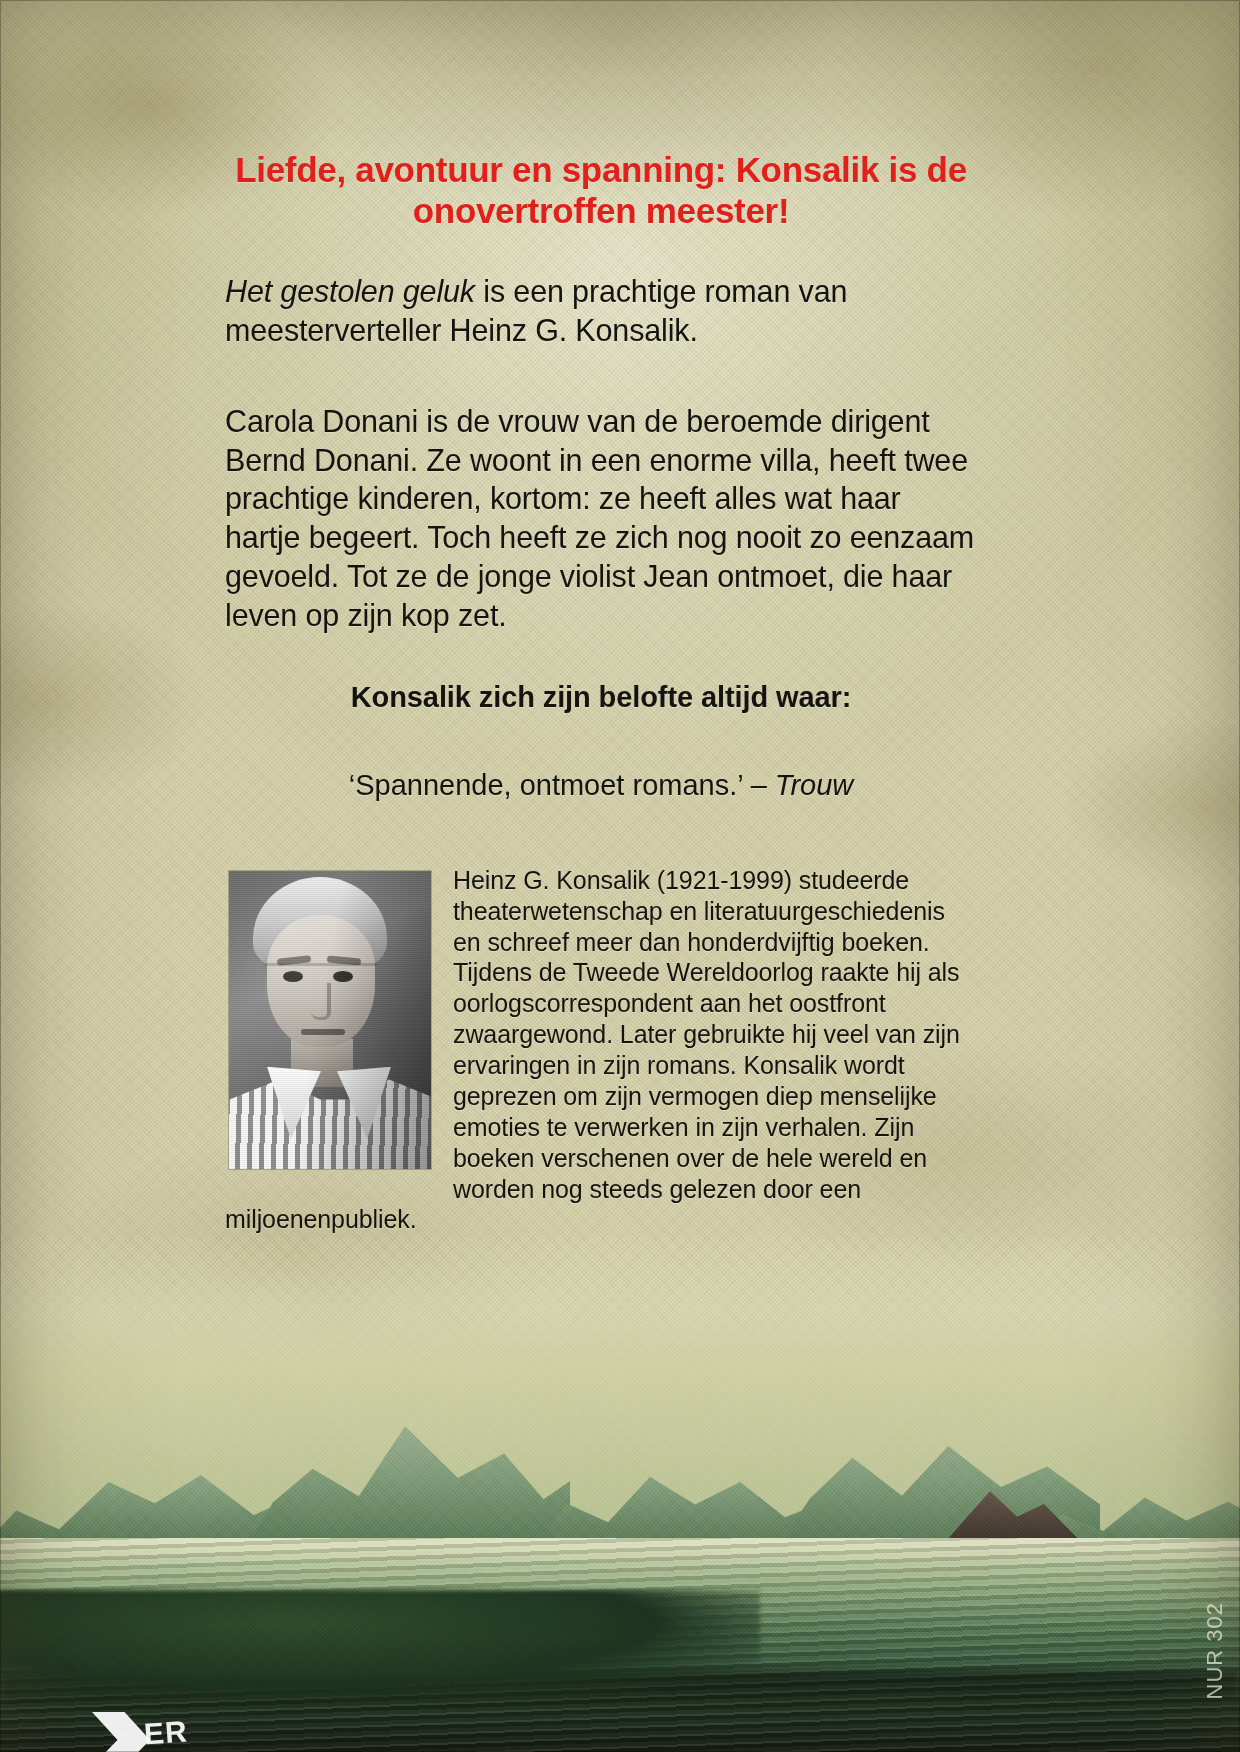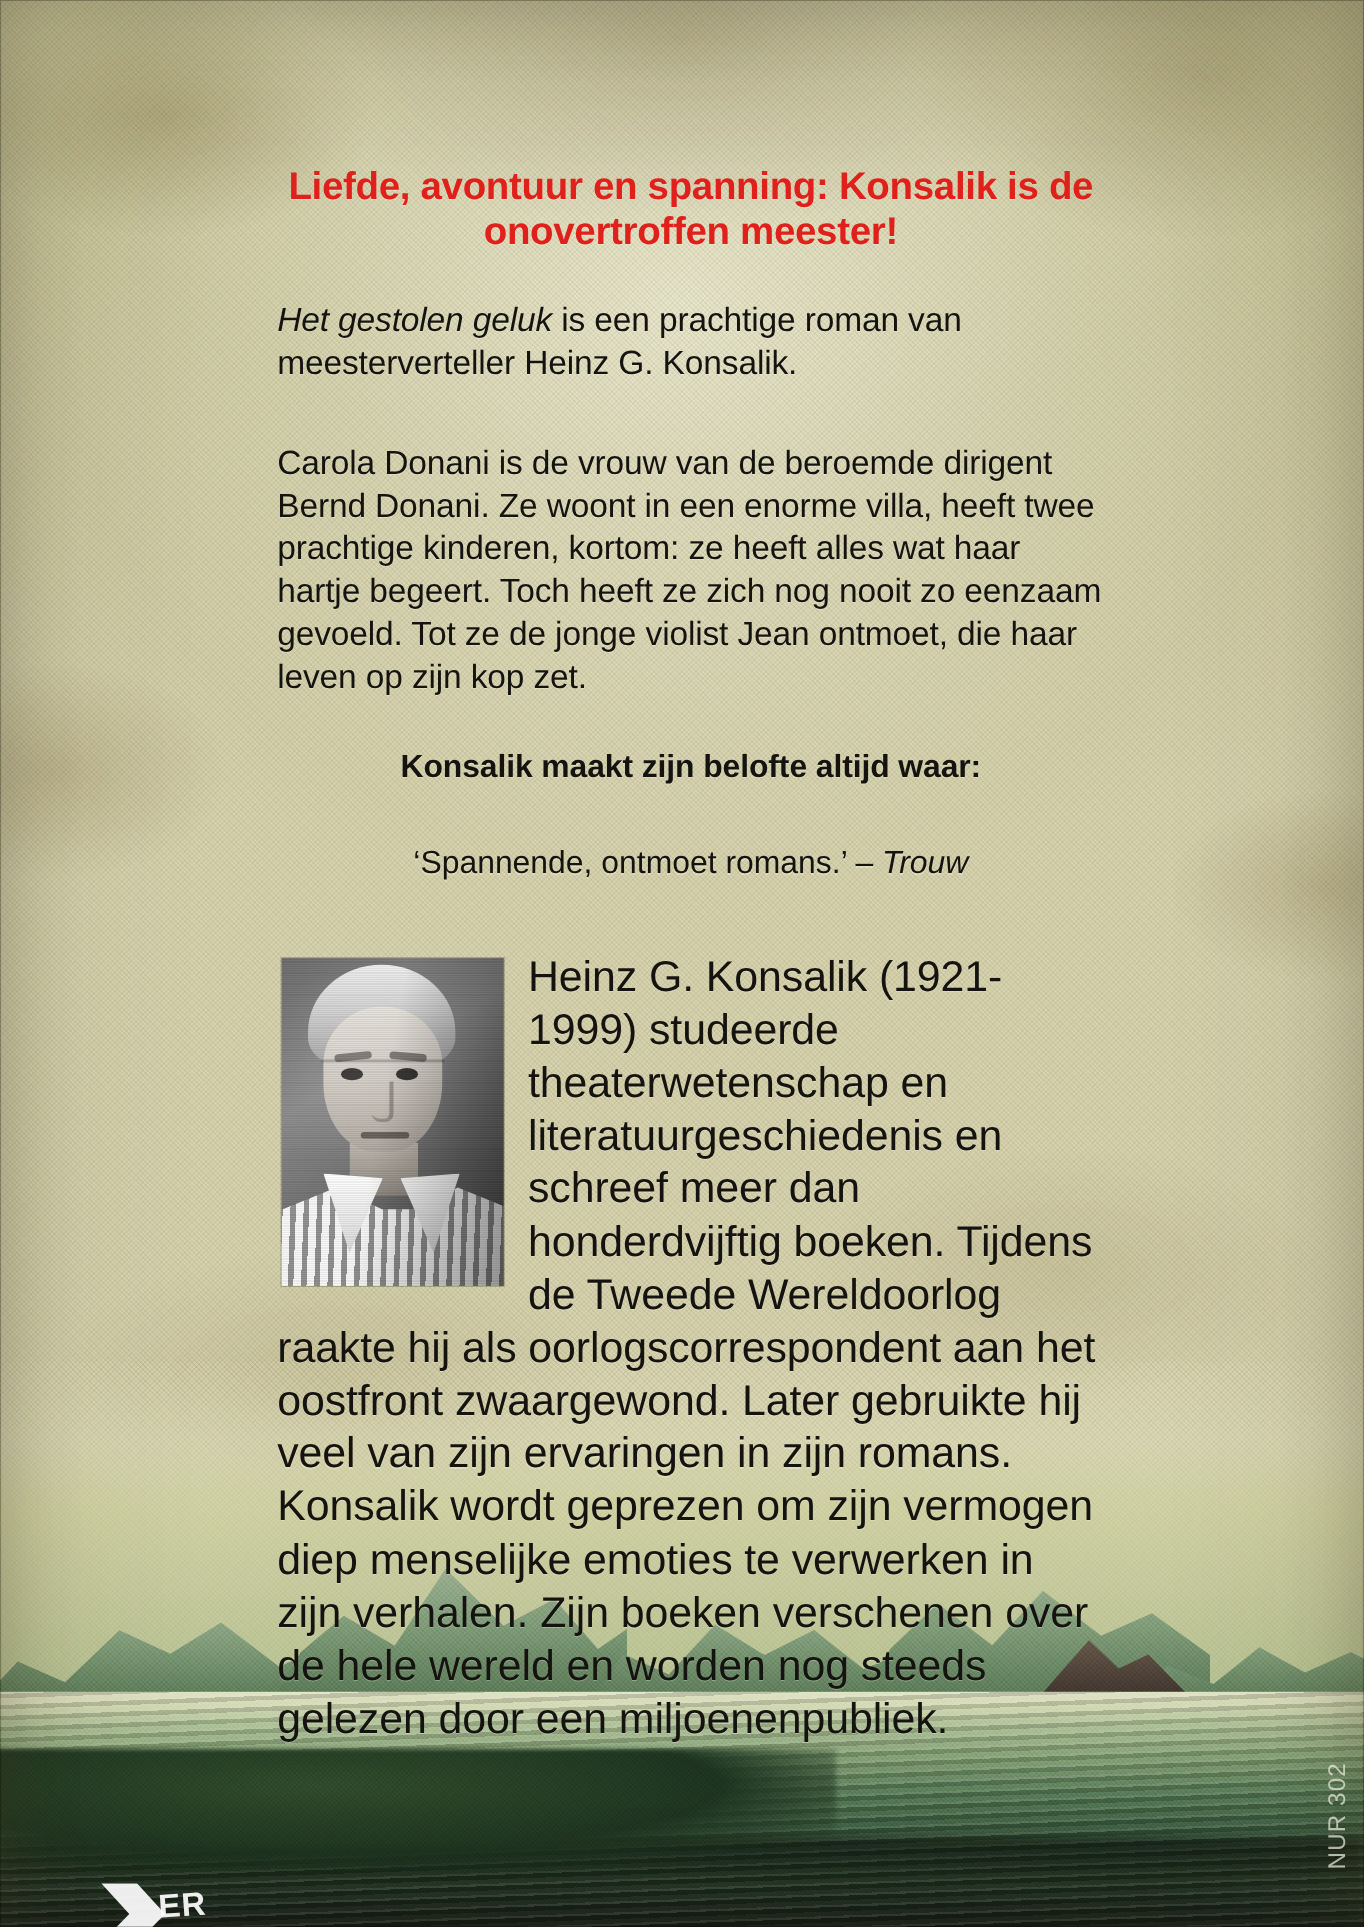--- a/index.html
+++ b/index.html
@@ -154,21 +154,21 @@
     background-image:
       repeating-linear-gradient(45deg,  rgba(90,80,48,0.12) 0 1px, rgba(255,255,255,0.07) 1px 3px),
       repeating-linear-gradient(-45deg, rgba(90,80,48,0.10) 0 1px, rgba(255,255,255,0.06) 1px 3px);
     mix-blend-mode: overlay;
     opacity: .6;
   }
 
   
   .content {
     position: absolute;
-    left: 252px;
+    left: 225px;
     top: 150px;
     width: 752px;
     color: #141310;
   }
 
   .headline {
     color: #e0201b;
     font-weight: 700;
     font-size: 35px;
     line-height: 1.17;
@@ -203,21 +203,21 @@
     text-align: center;
     font-size: 29px;
     line-height: 1.25;
     margin: 0 0 62px 0;
     text-shadow: 0 1px 0 rgba(255,255,235,0.30);
   }
   .press-source { }
 
   
   .author-block {
-    font-size: 39px;
+    font-size: 25px;
     line-height: 1.235;
     letter-spacing: -0.1px;
     text-shadow: 0 1px 0 rgba(255,255,235,0.28);
   }
   .author-photo {
     float: left;
     width: 202px;
     height: 298px;
     margin: 6px 22px 6px 4px;
     position: relative;
@@ -394,21 +394,21 @@
   <div class="bg-vignette"></div>
 
   <div class="content">
 
     <h1 class="headline">Liefde, avontuur en spanning: Konsalik is de onovertroffen meester!</h1>
 
     <p class="para tight"><em class="book-title">Het gestolen geluk</em><span> is een prachtige roman van meesterverteller Heinz G. Konsalik.</span></p>
 
     <p class="para">Carola Donani is de vrouw van de beroemde dirigent Bernd Donani. Ze woont in een enorme villa, heeft twee prachtige kinderen, kortom: ze heeft alles wat haar hartje begeert. Toch heeft ze zich nog nooit zo eenzaam gevoeld. Tot ze de jonge violist Jean ontmoet, die haar leven op zijn kop zet.</p>
 
-    <p class="promise"><span>Konsalik maakt zijn belofte altijd waar:</span><br></p>
+    <p class="promise"><span>Konsalik zich zijn belofte altijd waar:</span><br></p>
 
     <p class="press-quote"><span>‘Spannende, ontmoet romans.’ – </span><em class="press-source">Trouw</em></p>
 
     <div class="author-block">
       <div class="author-photo">
         <div class="ph-bg"></div>
         <div class="ph-shirt"></div>
         <div class="ph-neck"></div>
         <div class="ph-collar-l"></div>
         <div class="ph-collar-r"></div>

